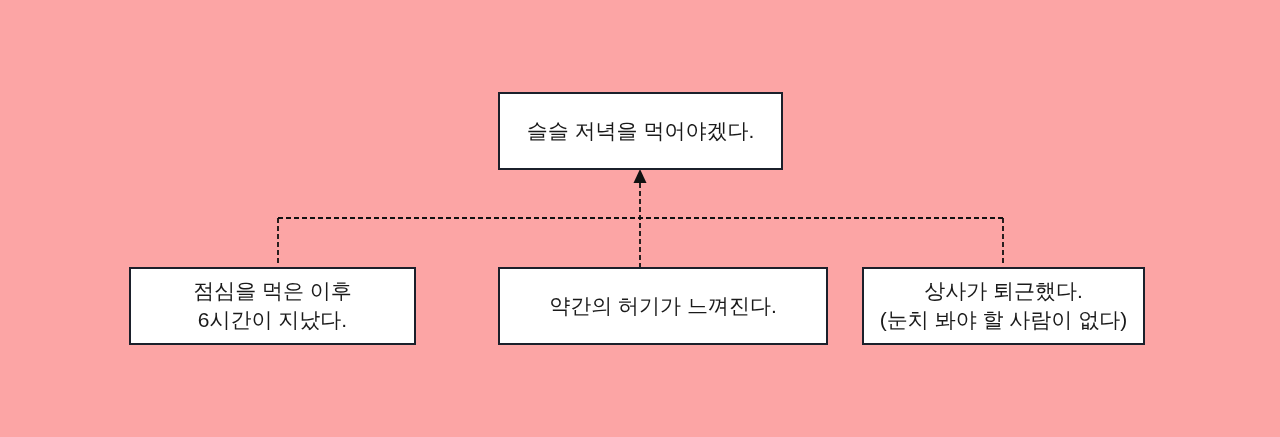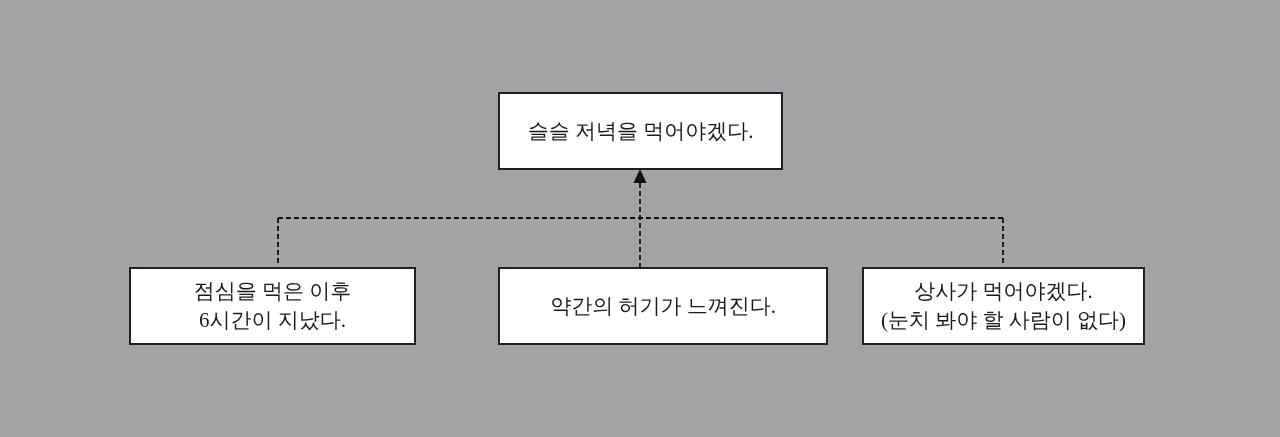--- a/index.html
+++ b/index.html
@@ -4,23 +4,23 @@
 <style>
   html, body {
     margin: 0;
     padding: 0;
     background: #ffffff;
   }
   .canvas {
     position: relative;
     width: 1280px;
     height: 437px;
-    background: #a3a3a3;
+    background: #fca5a5;
     overflow: hidden;
-    font-family: Liberation Serif, serif;
+    font-family: Liberation Sans, sans-serif;
   }
   .connector-layer {
     position: absolute;
     left: 0;
     top: 0;
     width: 1280px;
     height: 437px;
     pointer-events: none;
   }
   .node {
@@ -70,17 +70,17 @@
   <div class="node node-premise-1">
     <span class="node-text">점심을 먹은 이후
 6시간이 지났다.</span>
   </div>
 
   <div class="node node-premise-2">
     <span class="node-text">약간의 허기가 느껴진다.</span>
   </div>
 
   <div class="node node-premise-3">
-    <span class="node-text">상사가 먹어야겠다.
+    <span class="node-text">상사가 퇴근했다.
 (눈치 봐야 할 사람이 없다)</span>
   </div>
 
 </div>
 
 </body></html>

